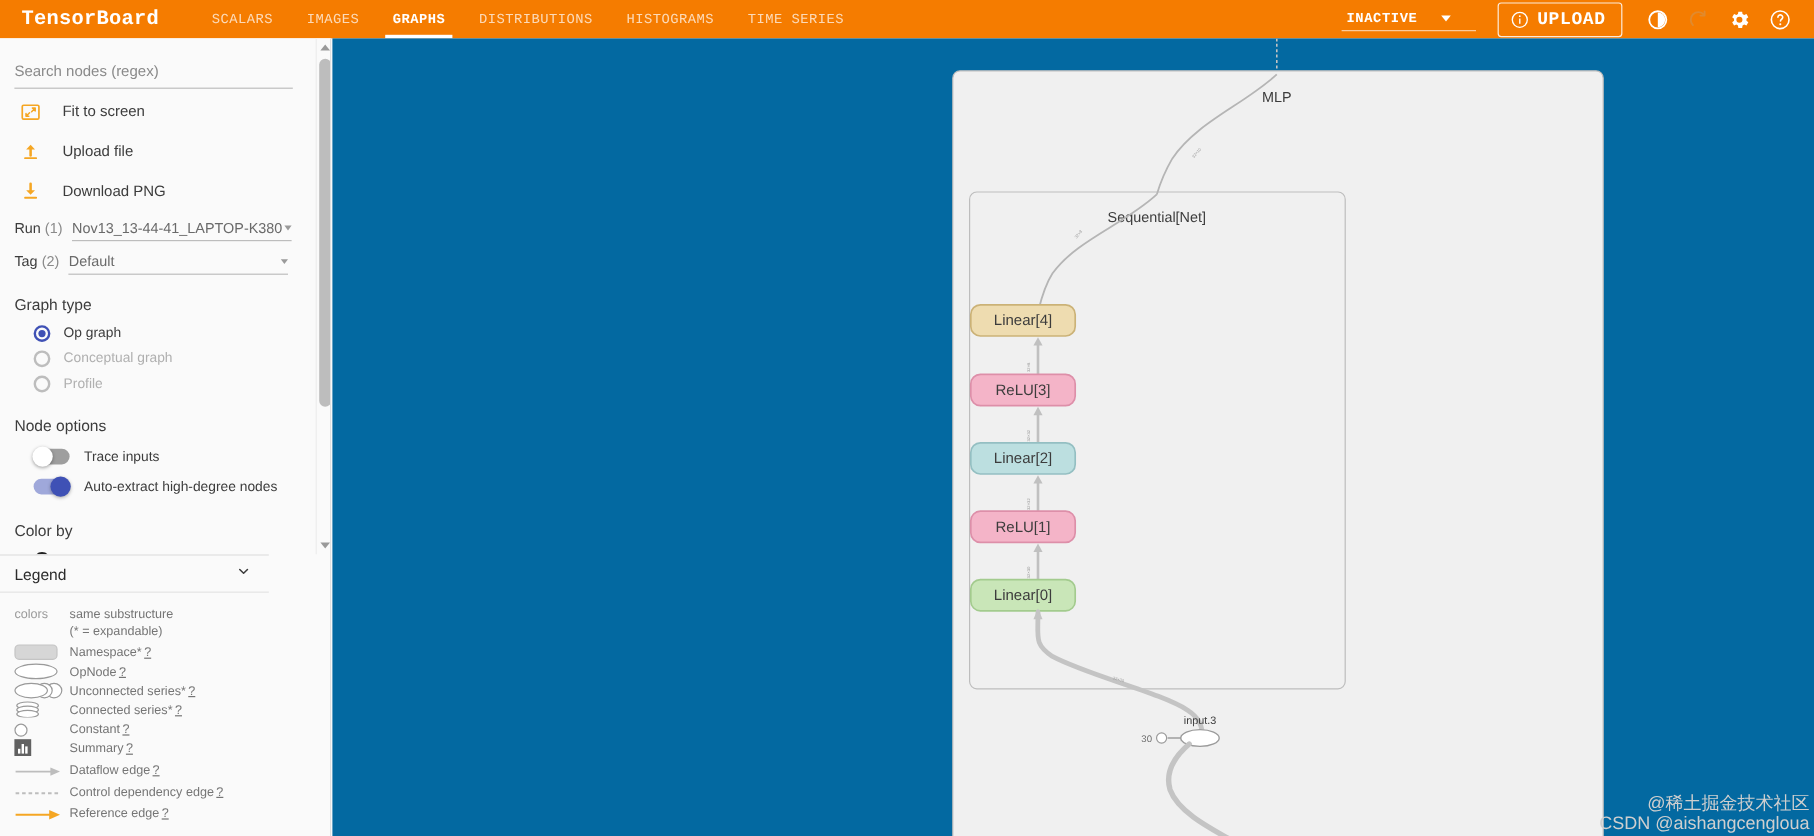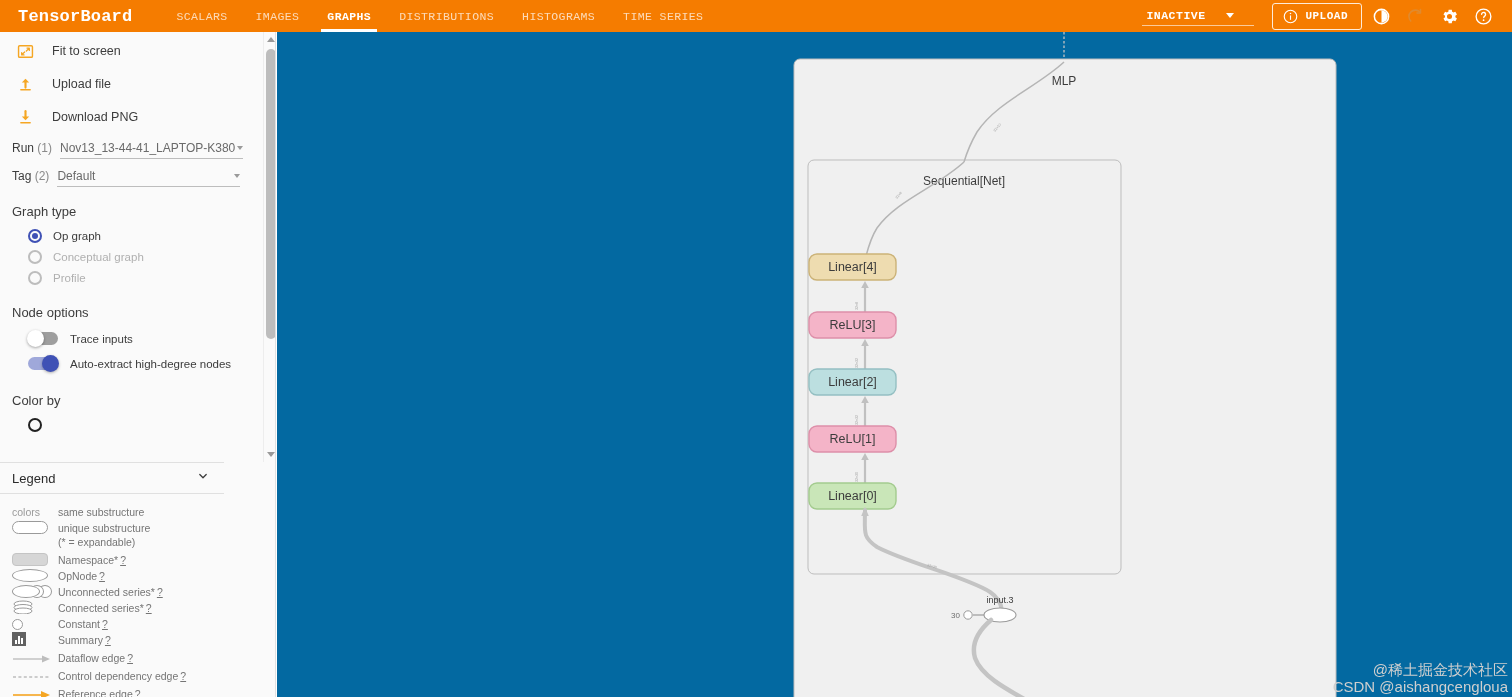--- a/index.html
+++ b/index.html
@@ -59,22 +59,22 @@
   .caret-dn {
     width: 0; height: 0;
     border-left: 4px solid transparent;
     border-right: 4px solid transparent;
     border-top: 5px solid #fff;
   }
   .upload-btn {
     display: flex; align-items: center; gap: 7px;
     border: 1px solid rgba(255,255,255,.85);
     border-radius: 3px; padding: 5px 13px 5px 10px;
-    font-size: 11px; font-weight: bold; letter-spacing: .5px;
-    cursor: pointer; 
+    font-size: 15px; font-weight: bold; letter-spacing: .5px;
+    cursor: pointer; margin-right: 10px;
   }
   .hicon {
     width: 30px; height: 30px; display: flex;
     align-items: center; justify-content: center;
     cursor: pointer; border-radius: 50%;
   }
   .hicon svg { display: block; }
 
   
   .sidebar {
@@ -341,20 +341,23 @@
           <circle cx="12.1" cy="16.6" r="1.1" fill="#fff"></circle>
         </svg>
       </div>
     </div>
   </div>
 
   <div class="sidebar">
 
     <div class="sb-scroll">
 
+      <div class="search-wrap">
+        <input class="search-input" type="text" placeholder="Search nodes (regex)" style="">
+      </div>
 
       <div class="tool-row">
         <span class="tool-ico">
           <svg width="17" height="17" viewBox="0 0 24 24">
             <rect x="2.2" y="3.8" width="19.6" height="16.4" rx="1.6" fill="none" stroke="#f5a623" stroke-width="2"></rect>
             <path d="M6.6 16.8l4.2-4.2M6.6 16.8h3.3M6.6 16.8v-3.3" fill="none" stroke="#f5a623" stroke-width="1.8" stroke-linecap="round"></path>
             <path d="M17.4 7.2l-4.2 4.2M17.4 7.2h-3.3M17.4 7.2v3.3" fill="none" stroke="#f5a623" stroke-width="1.8" stroke-linecap="round"></path>
           </svg>
         </span>
         <span class="tool-label">Fit to screen</span>
@@ -459,26 +462,20 @@
     </div>
 
     <div class="legend-body">
       <div class="lg-row">
         <span class="lg-ico">
           <span class="lg-txt hdr">colors</span>
         </span>
         <span class="lg-txt">same substructure</span>
       </div>
 
-      <div class="lg-row">
-        <span class="lg-ico">
-            <span class="shape-uniq"></span>
-          </span>
-        <span class="lg-txt">unique substructure</span>
-      </div>
 
       <div class="lg-ind">(* = expandable)</div>
 
       <div class="lg-row">
         <span class="lg-ico">
             <span class="shape-ns"></span>
           </span>
         <span class="lg-txt">Namespace*</span>
         <span class="lg-txt lg-q">?</span>
       </div>

